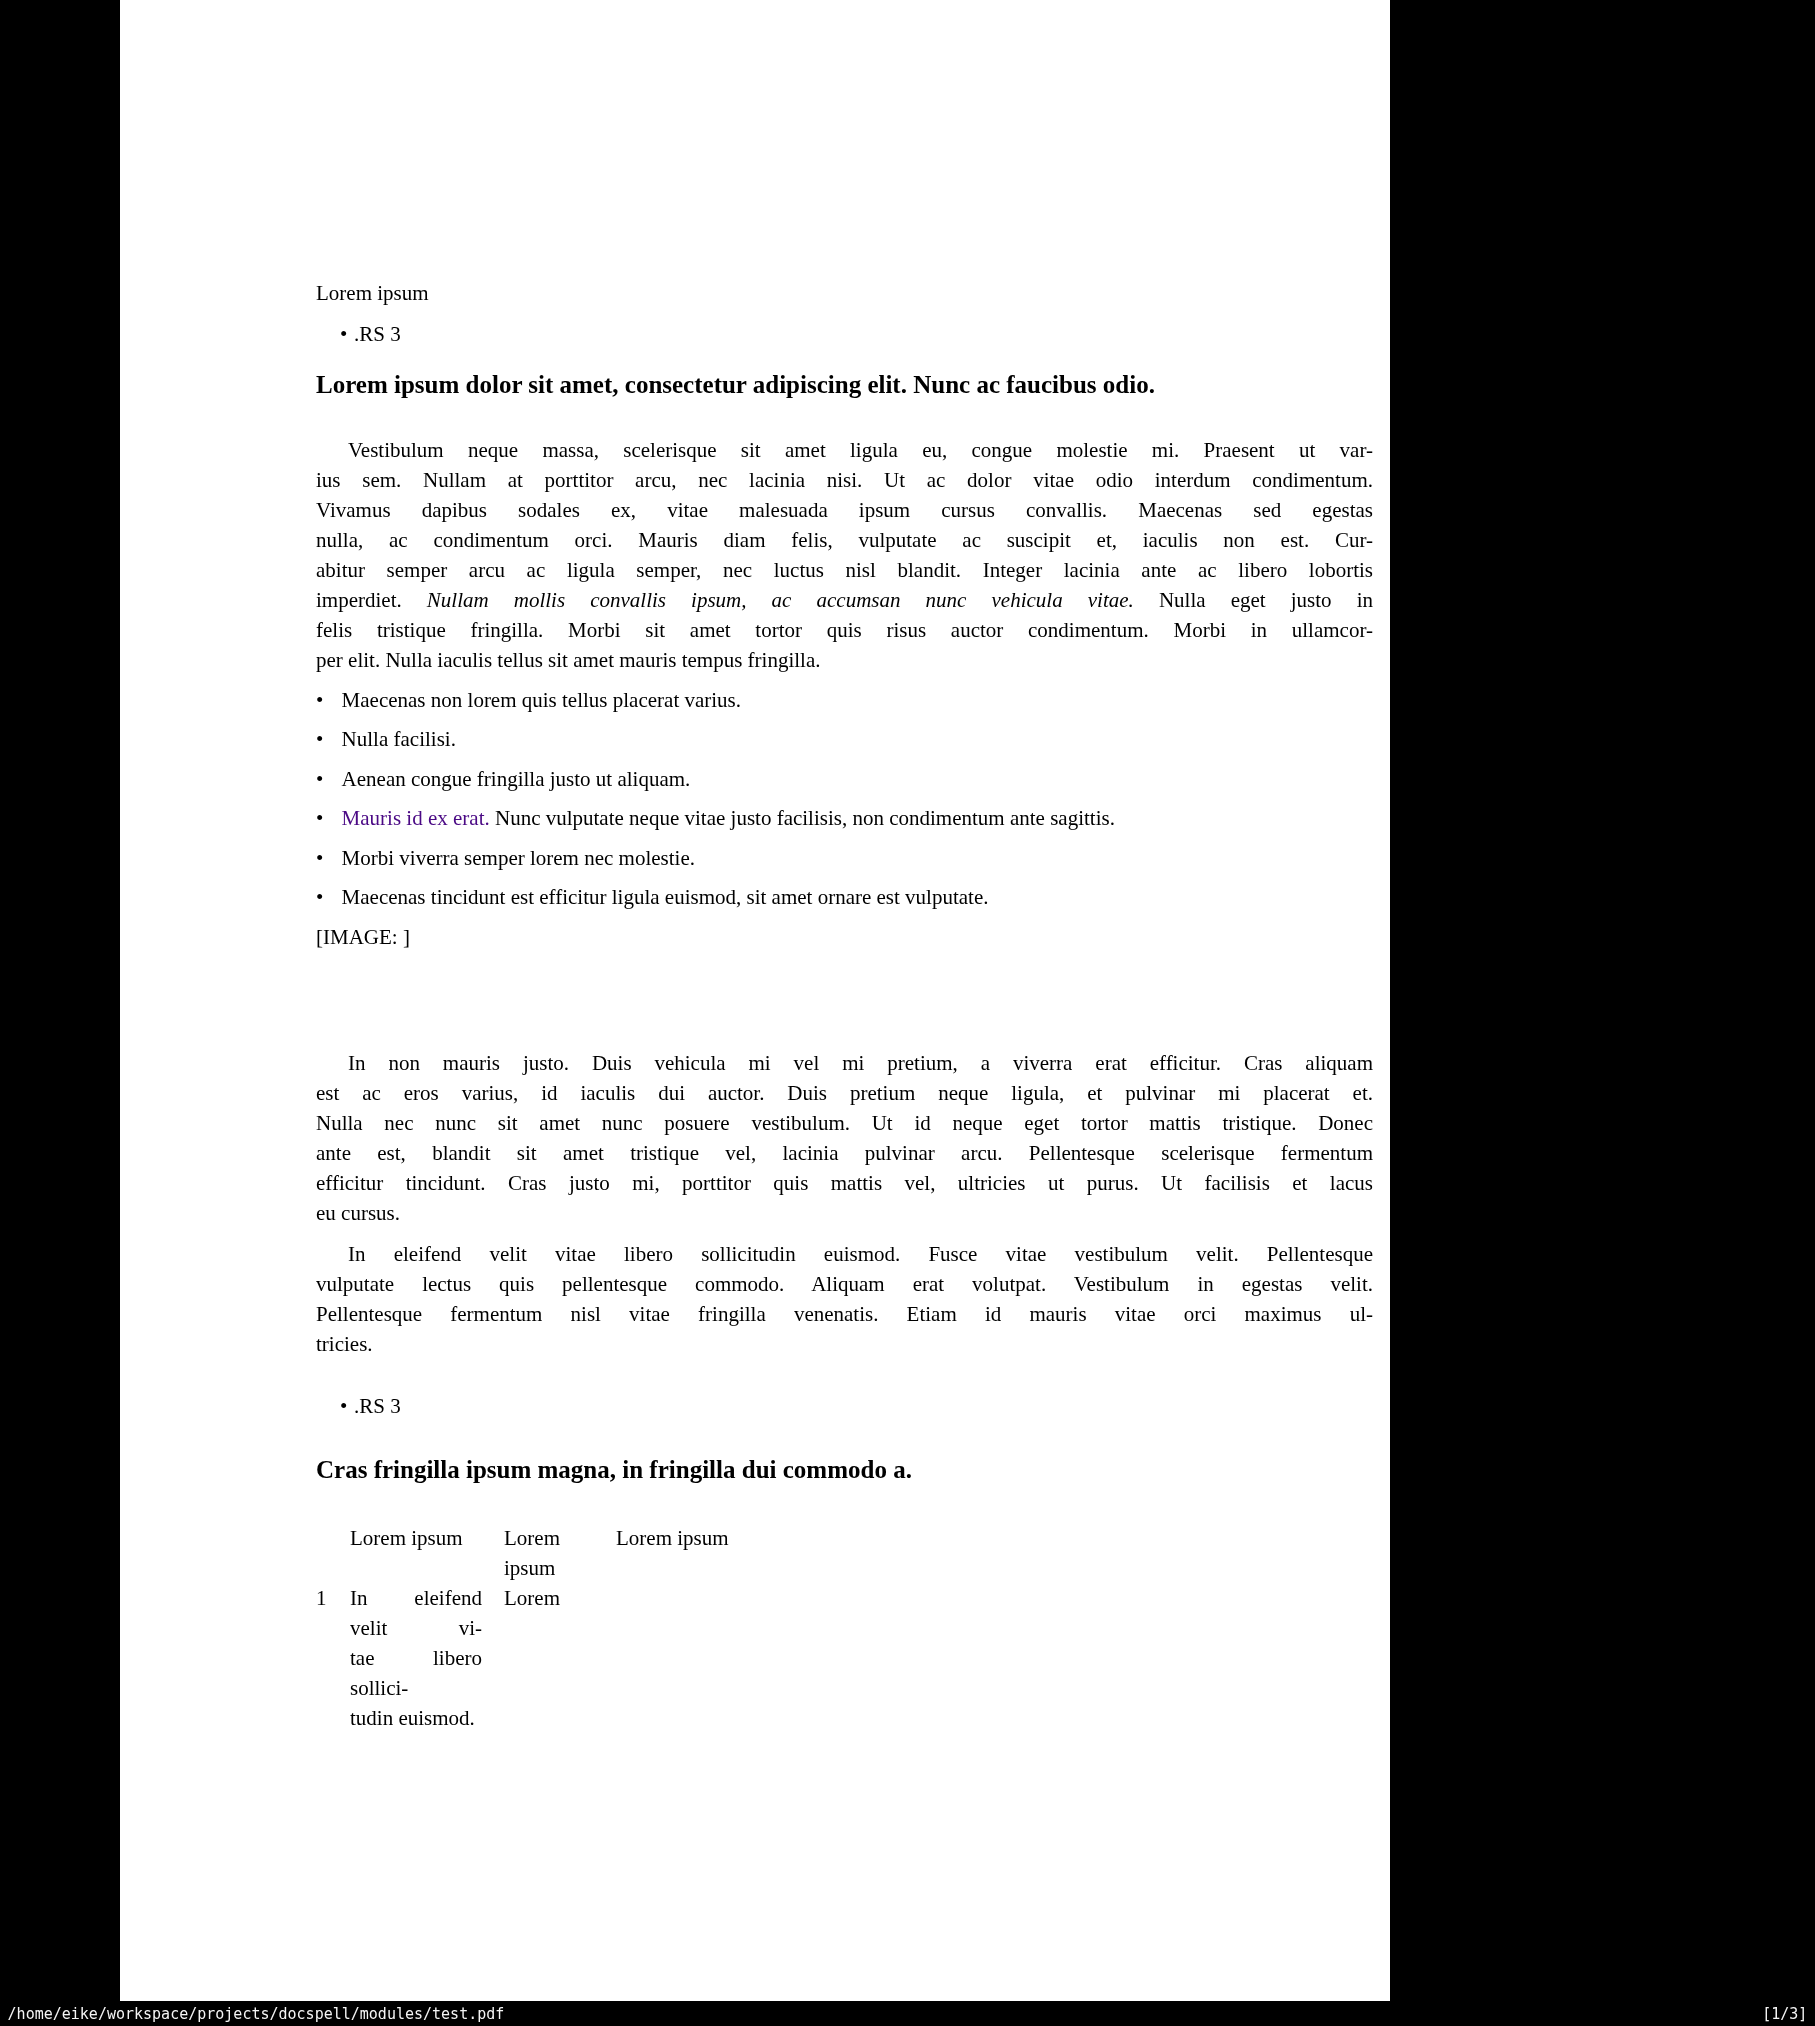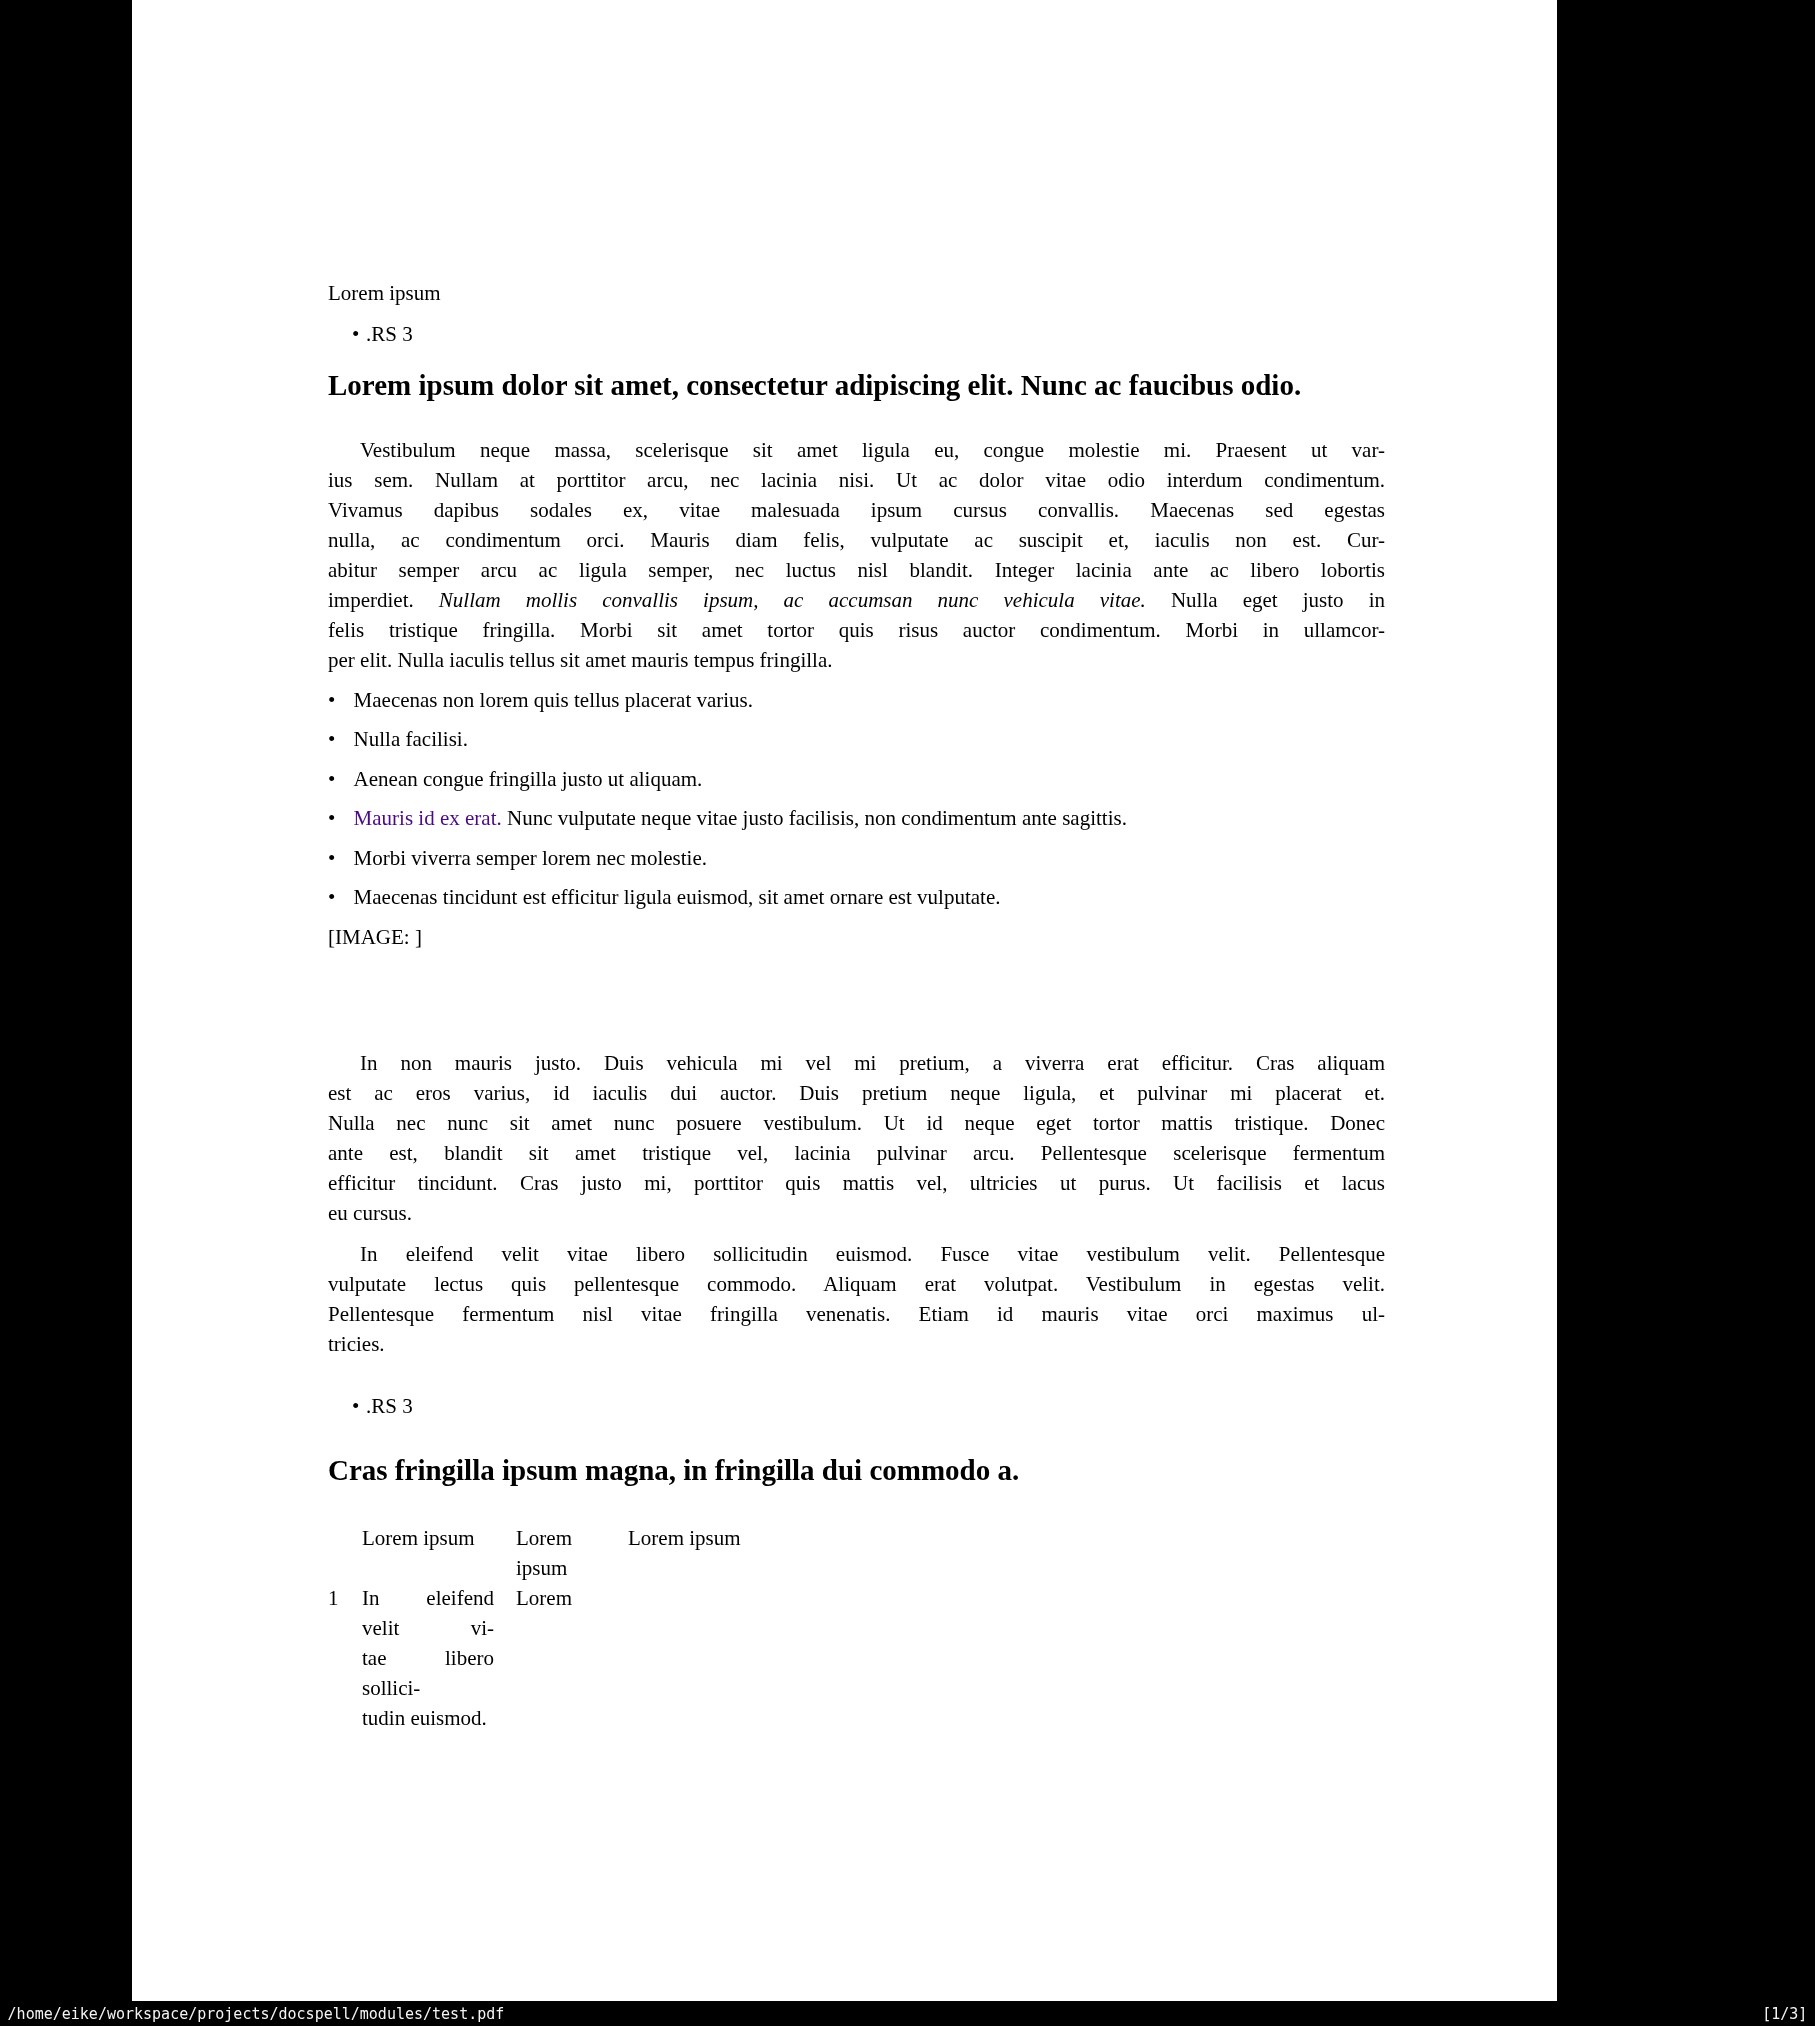--- a/index.html
+++ b/index.html
@@ -14,35 +14,35 @@
   html,body{margin:0;padding:0;}
   body{
     width:1815px;height:2026px;
     background:var(--bg);
     position:relative;
     overflow:hidden;
     font-family:"Liberation Serif", serif;
   }
   .page{
     position:absolute;
-    left:132px;top:0;
-    width:1425px;height:2002px;
+    left:120px;top:0;
+    width:1270px;height:2002px;
     background:var(--page);
   }
   .content{
     position:absolute;
     left:196px;top:278px;
     width:1057px;
     color:var(--ink);
     font-size:21px;
     line-height:30px;
   }
   .heading{
     font-weight:bold;
-    font-size:29px;
+    font-size:25px;
     line-height:34px;
   }
   .just{
     text-align:justify;
     text-align-last:justify;
     text-justify:inter-word;
   }
   .marker{ padding-left:24px; }
   .marker .dot{ margin-right:6.6px; }
   .bullet-item{

